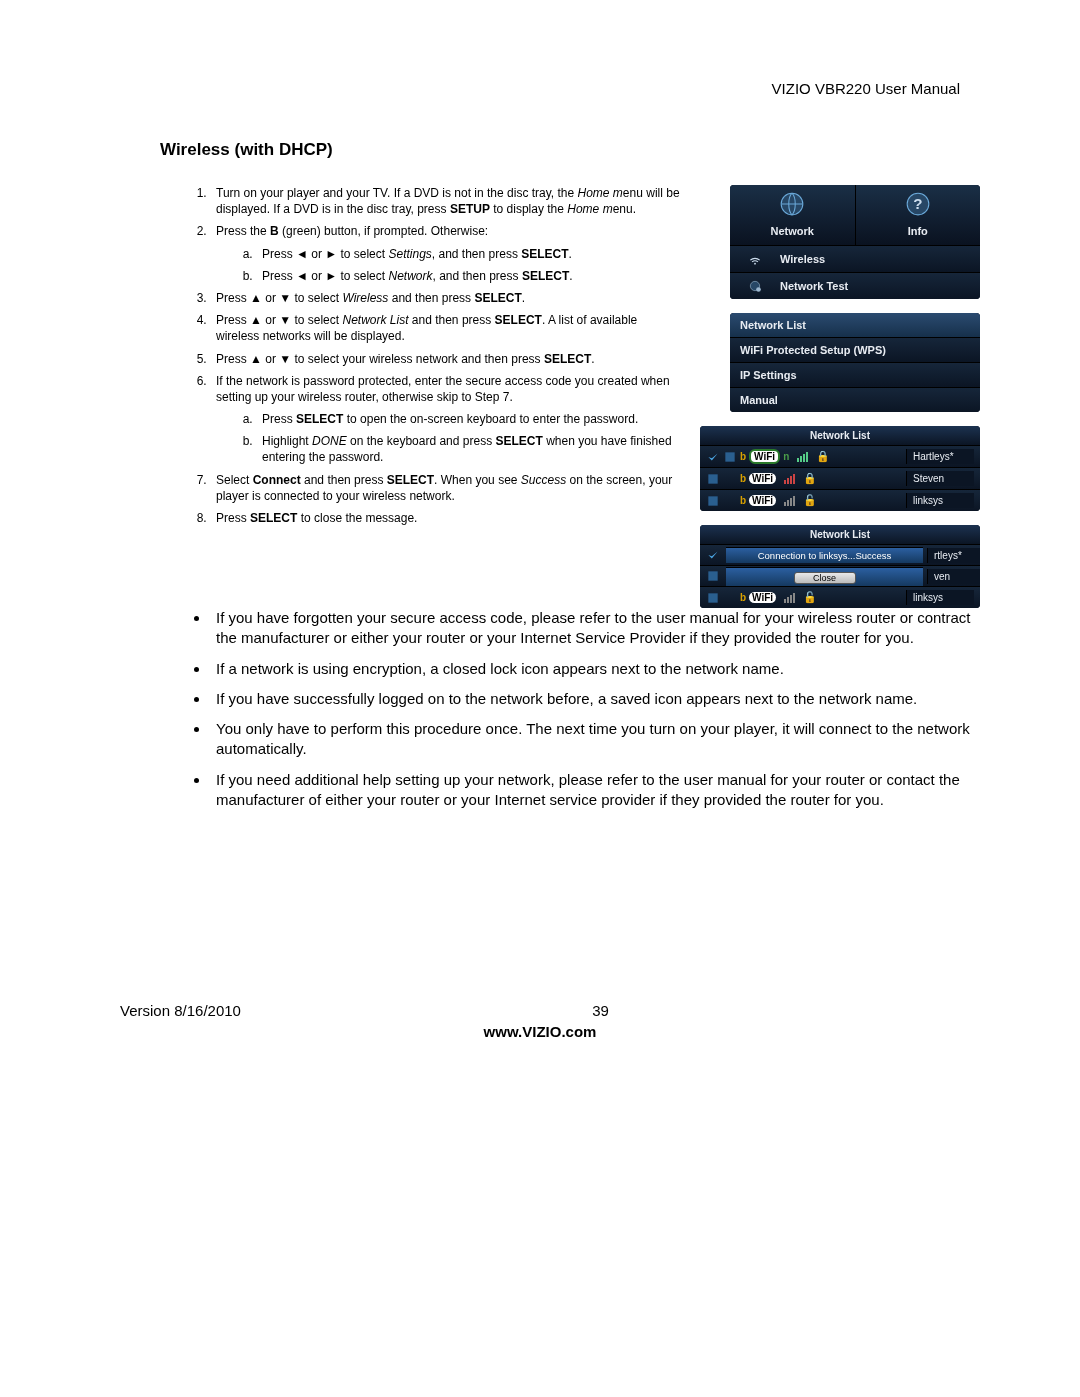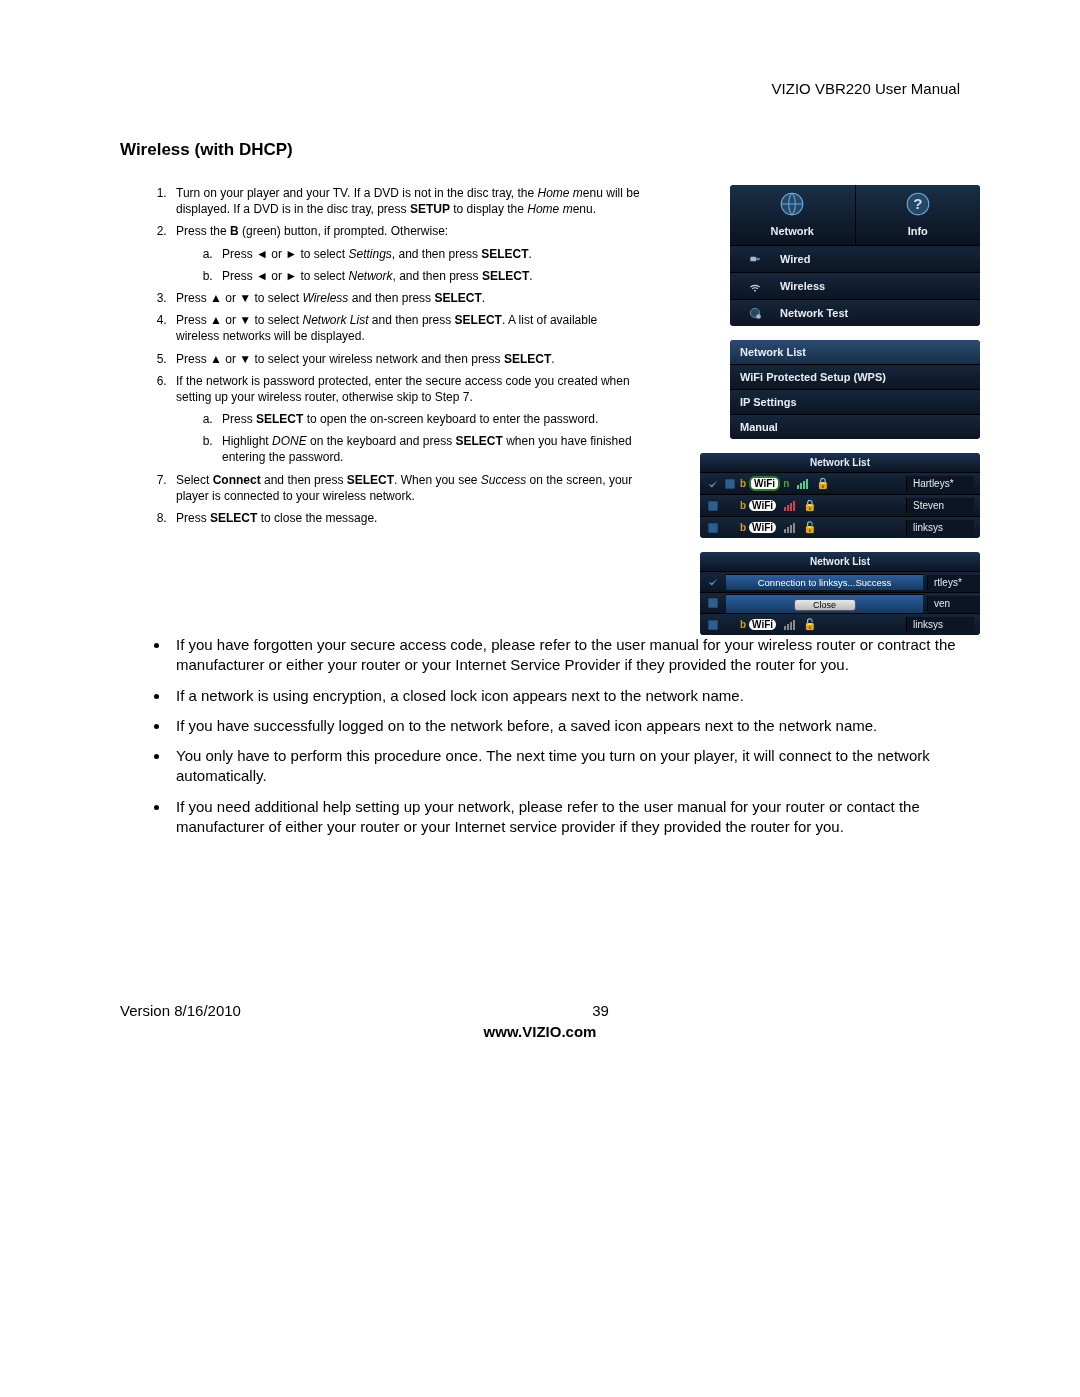--- a/index.html
+++ b/index.html
@@ -17,20 +17,21 @@
     padding: 80px 100px 8px 120px;
   }
   .header-right {
     position: absolute;
     top: 80px;
     right: 120px;
     font-size: 15px;
   }
   .content {
     margin-top: 60px;
+    margin-left: 40px;
   }
   h2.section-heading {
     font-size: 17px;
     font-weight: bold;
     margin: 0 0 25px 0;
   }
   .body-columns {
     display: flex;
     gap: 20px;
   }
@@ -267,29 +268,20 @@
               <svg class="tab-icon q-ic" viewBox="0 0 24 24">
                   <circle cx="12" cy="12" r="10" fill="#274766" stroke="#6aa8d8"></circle>
                   <text x="12" y="17" text-anchor="middle" font-size="14" fill="#cde" font-family="Arial">?</text>
                 </svg>
               <span>Info</span>
             </div>
           </div>
           <div class="row-icon-label">
             <span class="ic">
                 <svg class="small-ic" viewBox="0 0 24 24">
-                  <rect x="4" y="8" width="10" height="8" rx="2" fill="#9db8d0"></rect>
-                  <rect x="14" y="10" width="6" height="4" fill="#6787a3"></rect>
-                </svg>
-              </span>
-            <span>Wired</span>
-          </div>
-          <div class="row-icon-label">
-            <span class="ic">
-                <svg class="small-ic" viewBox="0 0 24 24">
                   <path d="M4 14a12 12 0 0116 0M7 17a8 8 0 0110 0" stroke="#cde" stroke-width="2" fill="none"></path>
                   <circle cx="12" cy="20" r="1.5" fill="#cde"></circle>
                 </svg>
               </span>
             <span>Wireless</span>
           </div>
           <div class="row-icon-label">
             <span class="ic">
                 <svg class="small-ic" viewBox="0 0 24 24">
                   <circle cx="12" cy="12" r="8" fill="#274766" stroke="#9db8d0"></circle>

